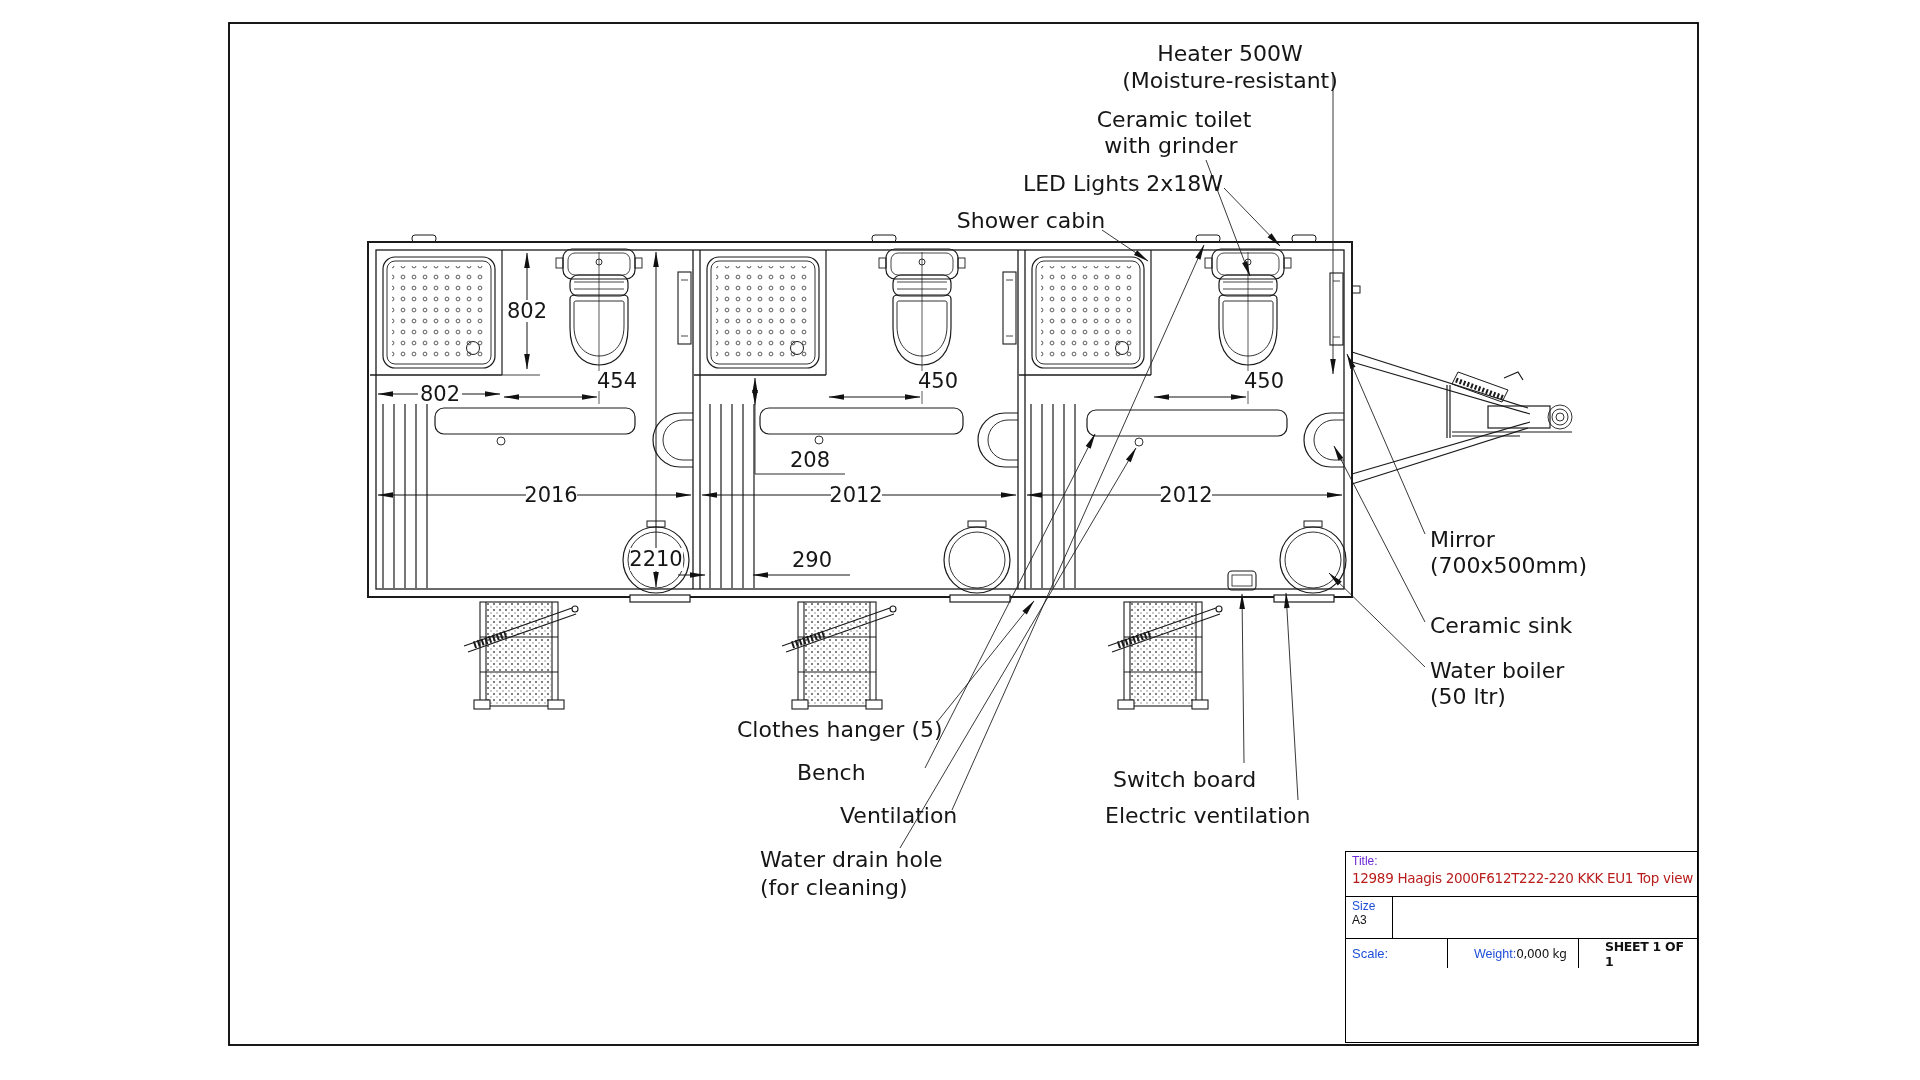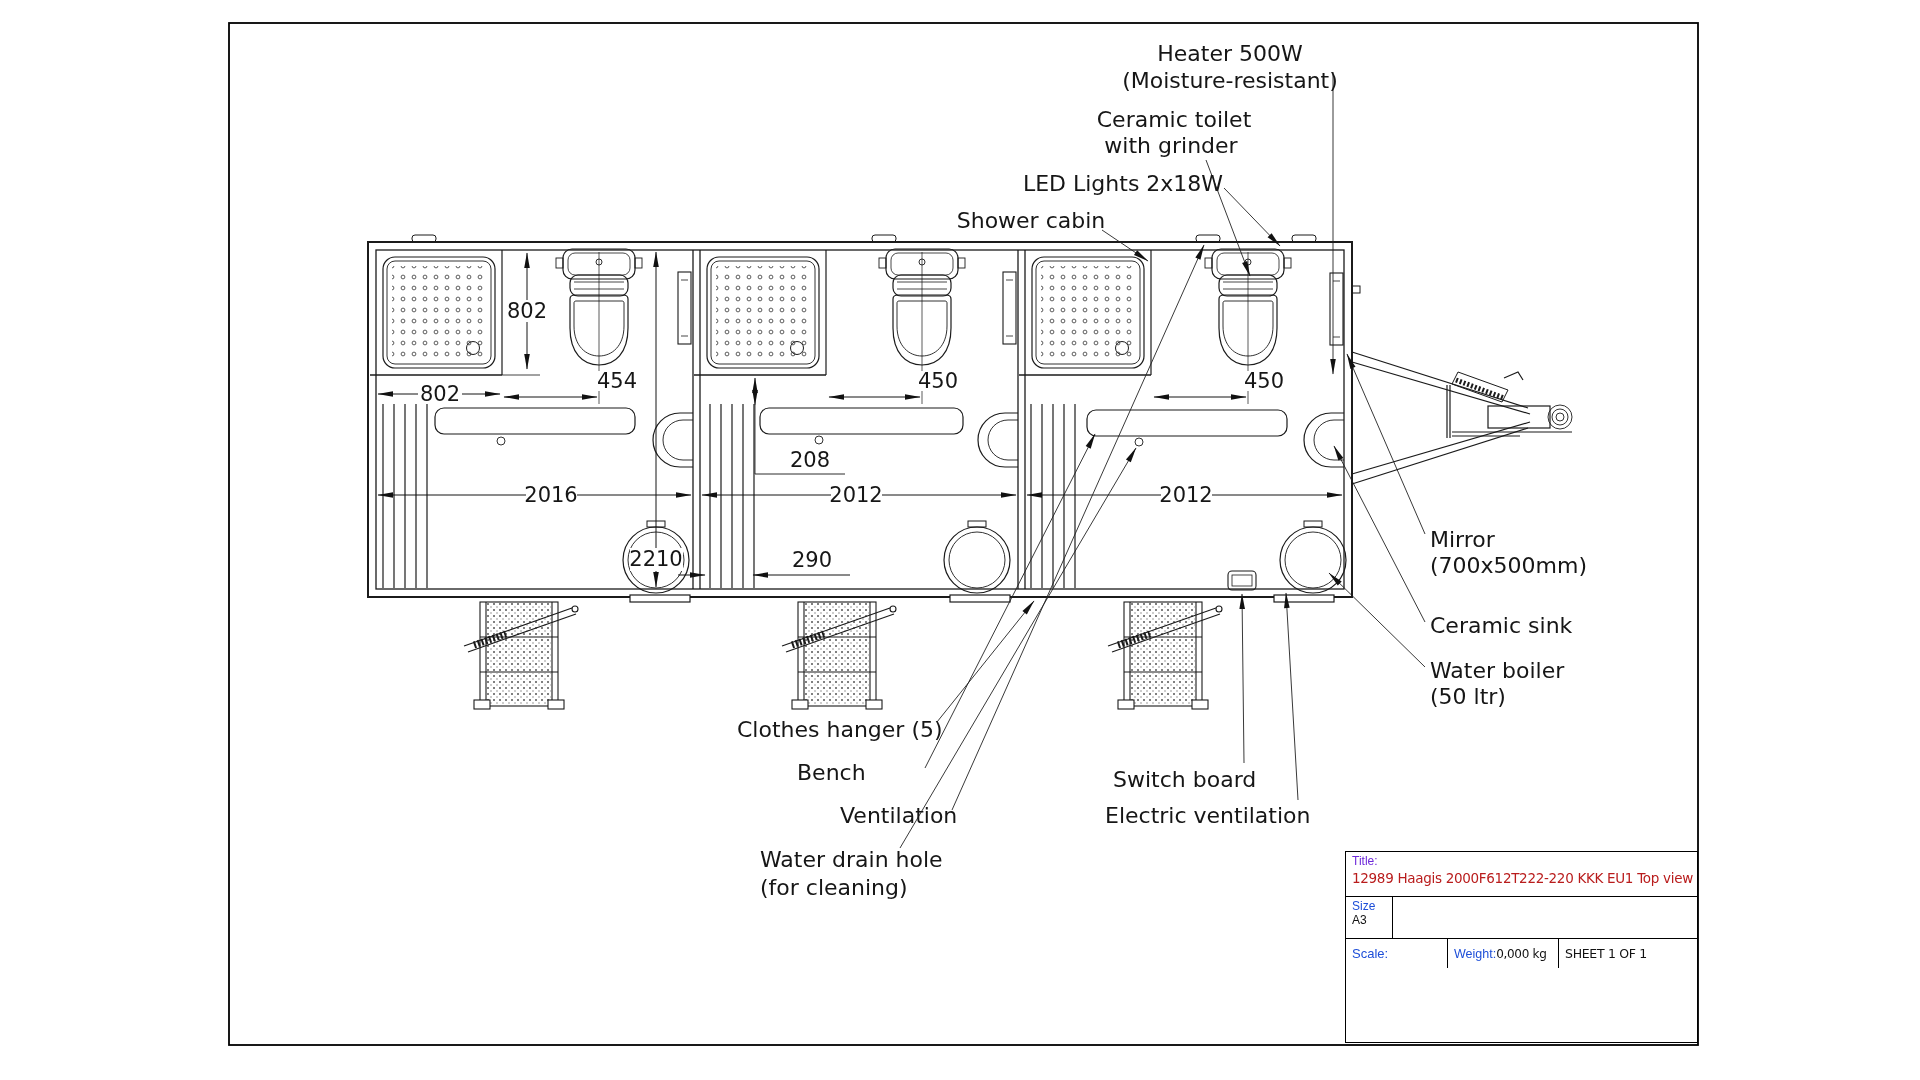--- a/index.html
+++ b/index.html
@@ -18,26 +18,26 @@
   .tb-title .lbl{font-family:"Liberation Sans",sans-serif;font-size:12px;color:#6d28d9;}
   .tb-title .val{font-family:"DejaVu Sans",sans-serif;font-size:13.5px;color:#b91c1c;margin-top:2px;
                  white-space:nowrap;letter-spacing:-0.3px;}
   .tb-size{height:42px;display:flex;}
   .tb-size .cell{box-sizing:border-box;border-right:1.4px solid #000;padding:2px 6px;}
   .tb-size .c1{width:47px;}
   .tb-size .c2{flex:1;}
   .tb-size .c3{width:41px;border-right:none;}
   .lblsans{font-family:"Liberation Sans",sans-serif;font-size:12px;color:#1d4ed8;}
   .tb-size .a3{font-family:"Liberation Sans",sans-serif;font-size:12px;margin-top:0px;}
-  .tb-bottom{height:29px;display:flex;border-bottom:none;}
+  .tb-bottom{height:29px;display:flex;border-bottom:none;gap:20px;}
   .tb-bottom .cell{box-sizing:border-box;border-right:1.4px solid #000;
                    display:flex;align-items:center;padding:0 6px;}
   .tb-bottom .b1{width:102px;}
   .tb-bottom .b2{width:111px;}
-  .tb-bottom .b3{flex:1;border-right:none;justify-content:flex-start;}
+  .tb-bottom .b3{flex:1;border-right:none;justify-content:center;font-weight:bold;}
   .wval{font-family:"DejaVu Sans",sans-serif;font-size:12px;letter-spacing:-0.3px;}
   .sheet{font-family:"DejaVu Sans",sans-serif;font-size:12.5px;letter-spacing:-0.3px;}
 </style>
 </head>
 <body>
 
 <div id="stage">
 
 <svg width="1920" height="1080" viewBox="0 0 1920 1080">
   <defs>

